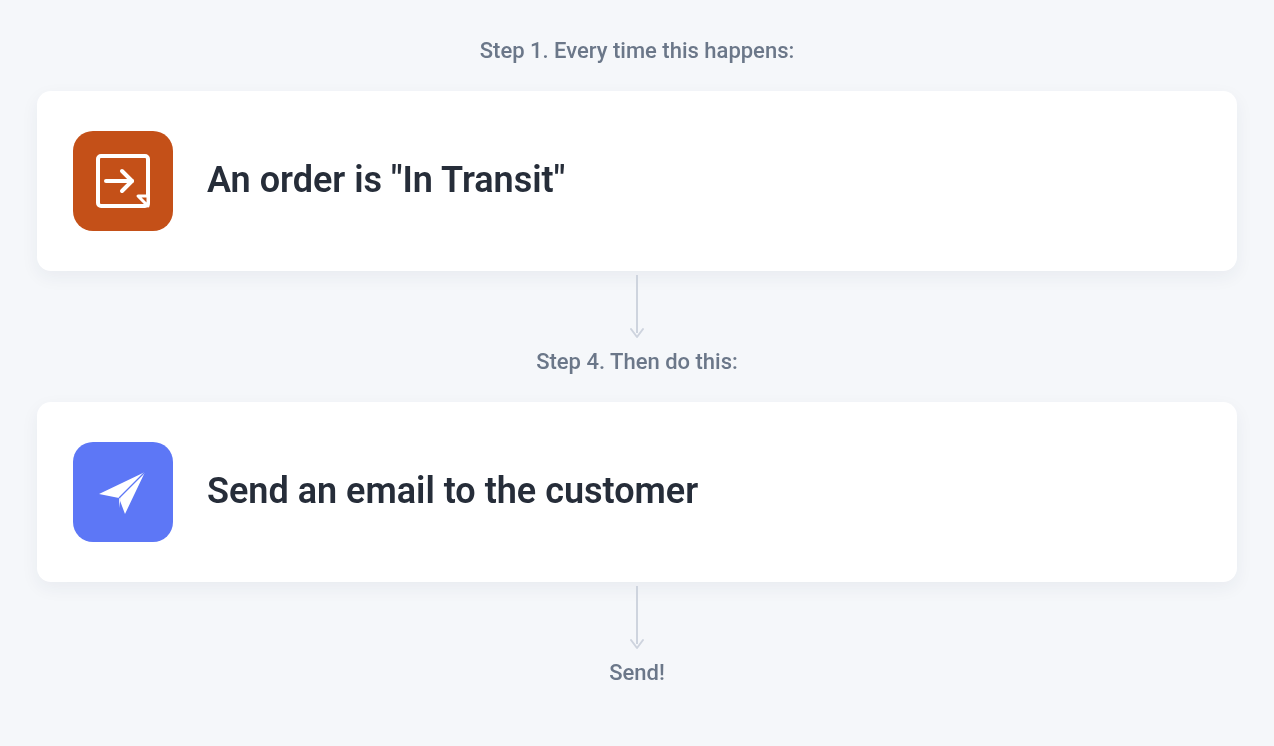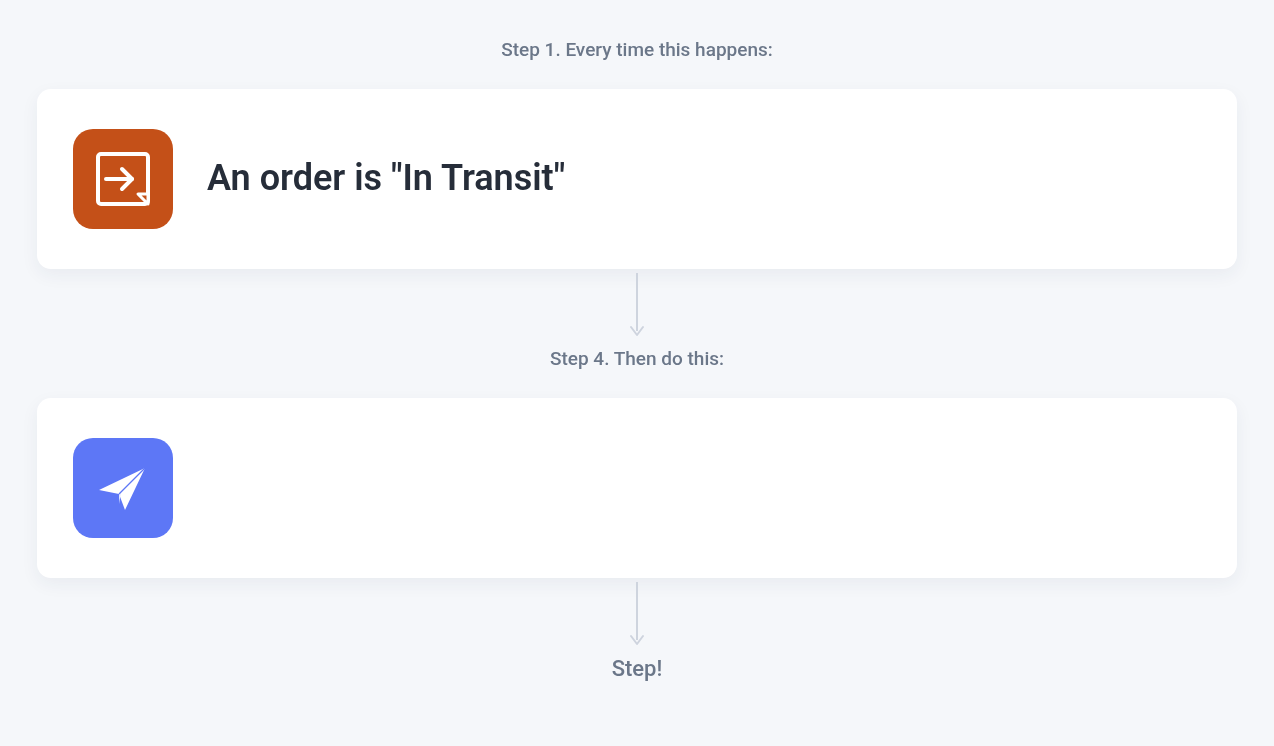--- a/index.html
+++ b/index.html
@@ -12,21 +12,21 @@
     background: #f5f7fa;
     width: 1274px;
     height: 746px;
     display: flex;
     flex-direction: column;
     align-items: center;
     padding-top: 38px;
   }
   .step-label {
     color: #6b7789;
-    font-size: 19px;
+    font-size: 22px;
     font-weight: 500;
     margin-bottom: 28px;
     text-align: center;
   }
   .card {
     background: #ffffff;
     border-radius: 14px;
     width: 1200px;
     padding: 40px 36px;
     display: flex;
@@ -101,22 +101,23 @@
 <div class="step-label">Step 4. Then do this:</div>
 
 <div class="card">
   <div class="icon-box icon-action">
     <svg width="64" height="64" viewBox="0 0 64 64">
       <path d="M 8 34 L 54 12 L 34 54 L 28 38 L 8 34 Z" fill="#ffffff"></path>
       <path d="M 28 38 L 54 12 L 30 36 L 28 48 Z" fill="#e2e8ff"></path>
       <line x1="28" y1="38" x2="54" y2="12" stroke="#5d77f6" stroke-width="1.2"></line>
     </svg>
   </div>
+  <div class="card-title">Send an email to the customer</div>
 </div>
 
 <div class="connector">
   <svg width="20" height="70" viewBox="0 0 20 70">
     <line x1="10" y1="0" x2="10" y2="58" stroke="#ced4de" stroke-width="2"></line>
     <polyline points="4,54 10,62 16,54" fill="none" stroke="#ced4de" stroke-width="2" stroke-linecap="round" stroke-linejoin="round"></polyline>
   </svg>
 </div>
 
-<div class="done-label">Step!</div>
+<div class="done-label">Send!</div>
 
 </body></html>

